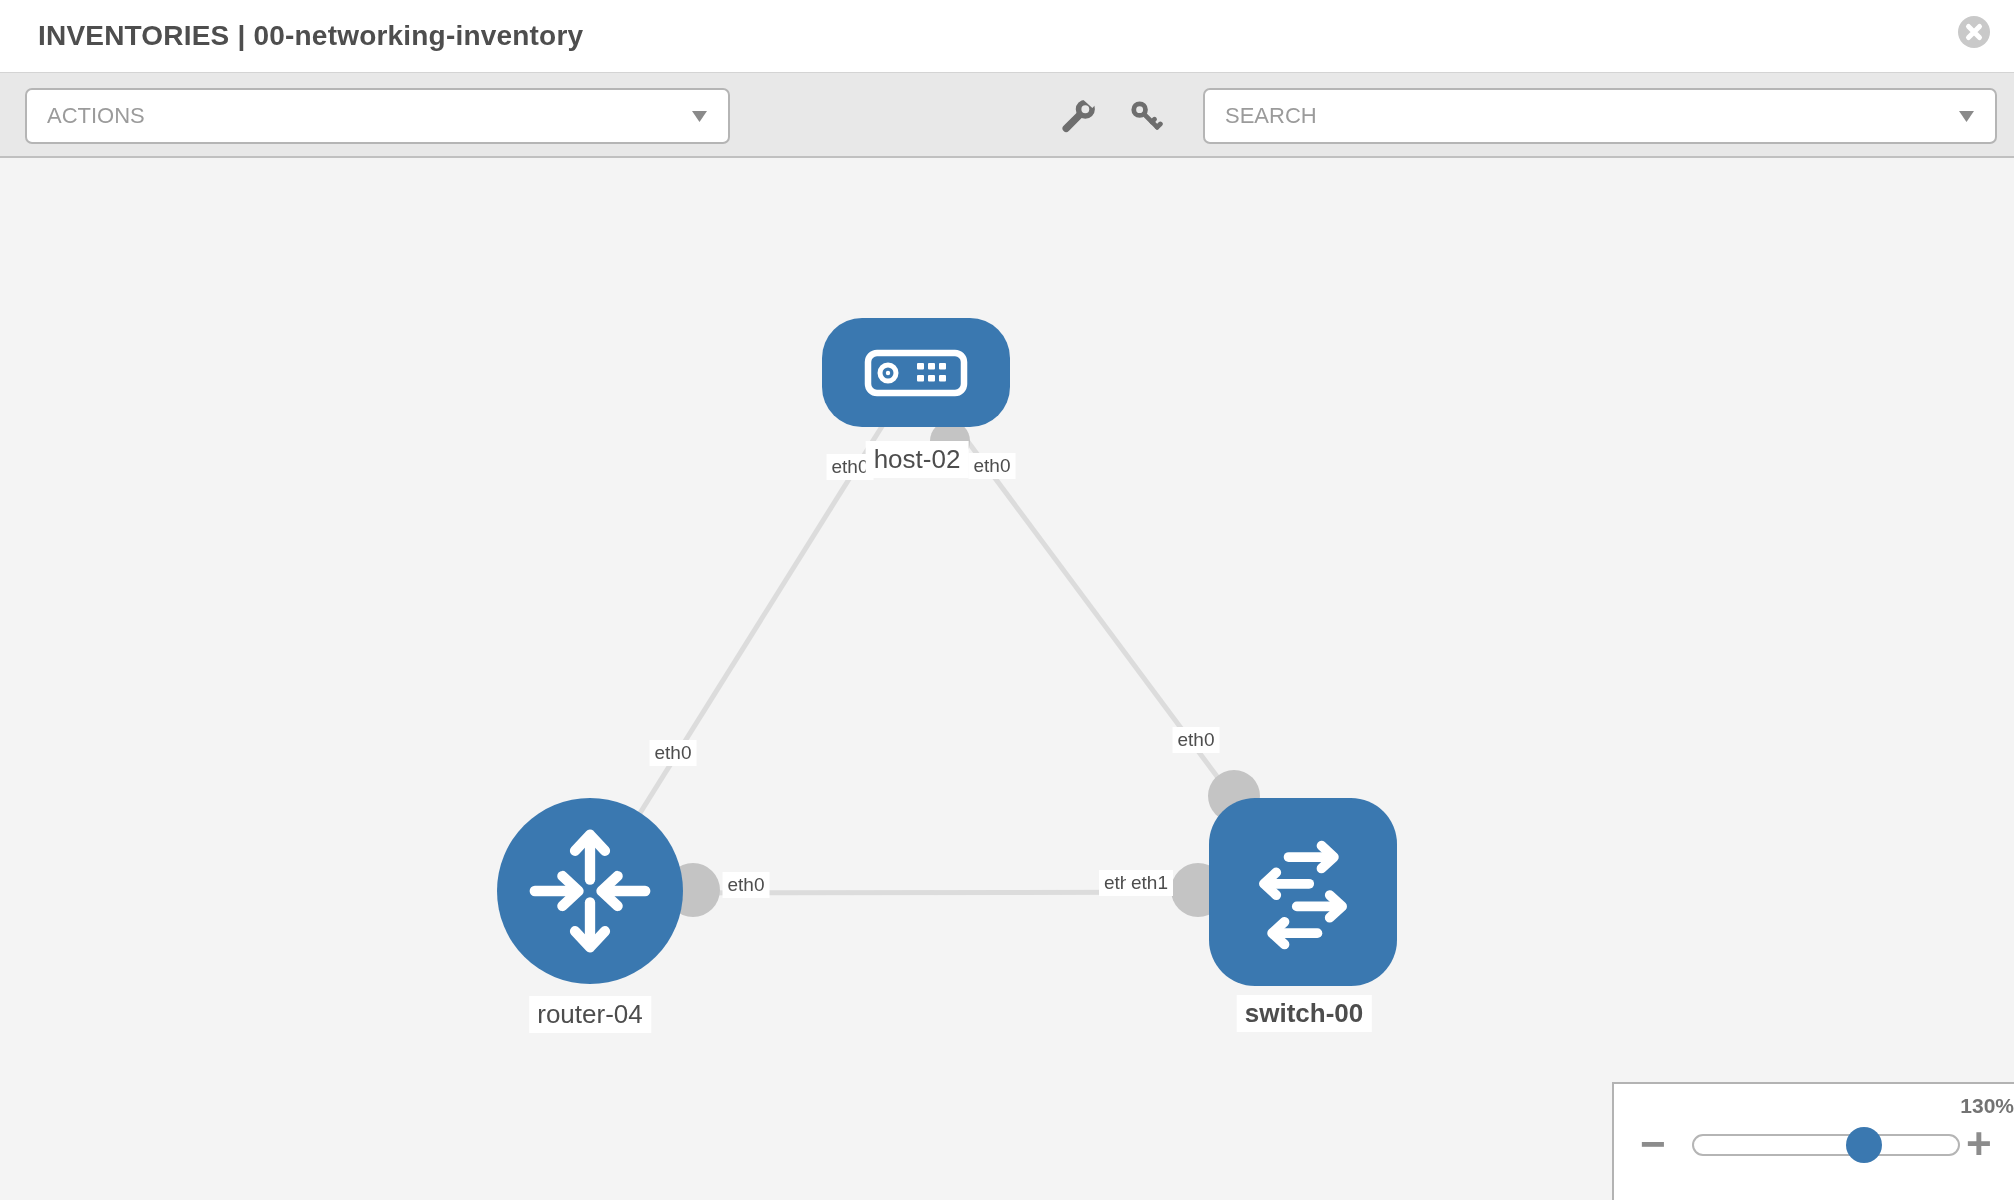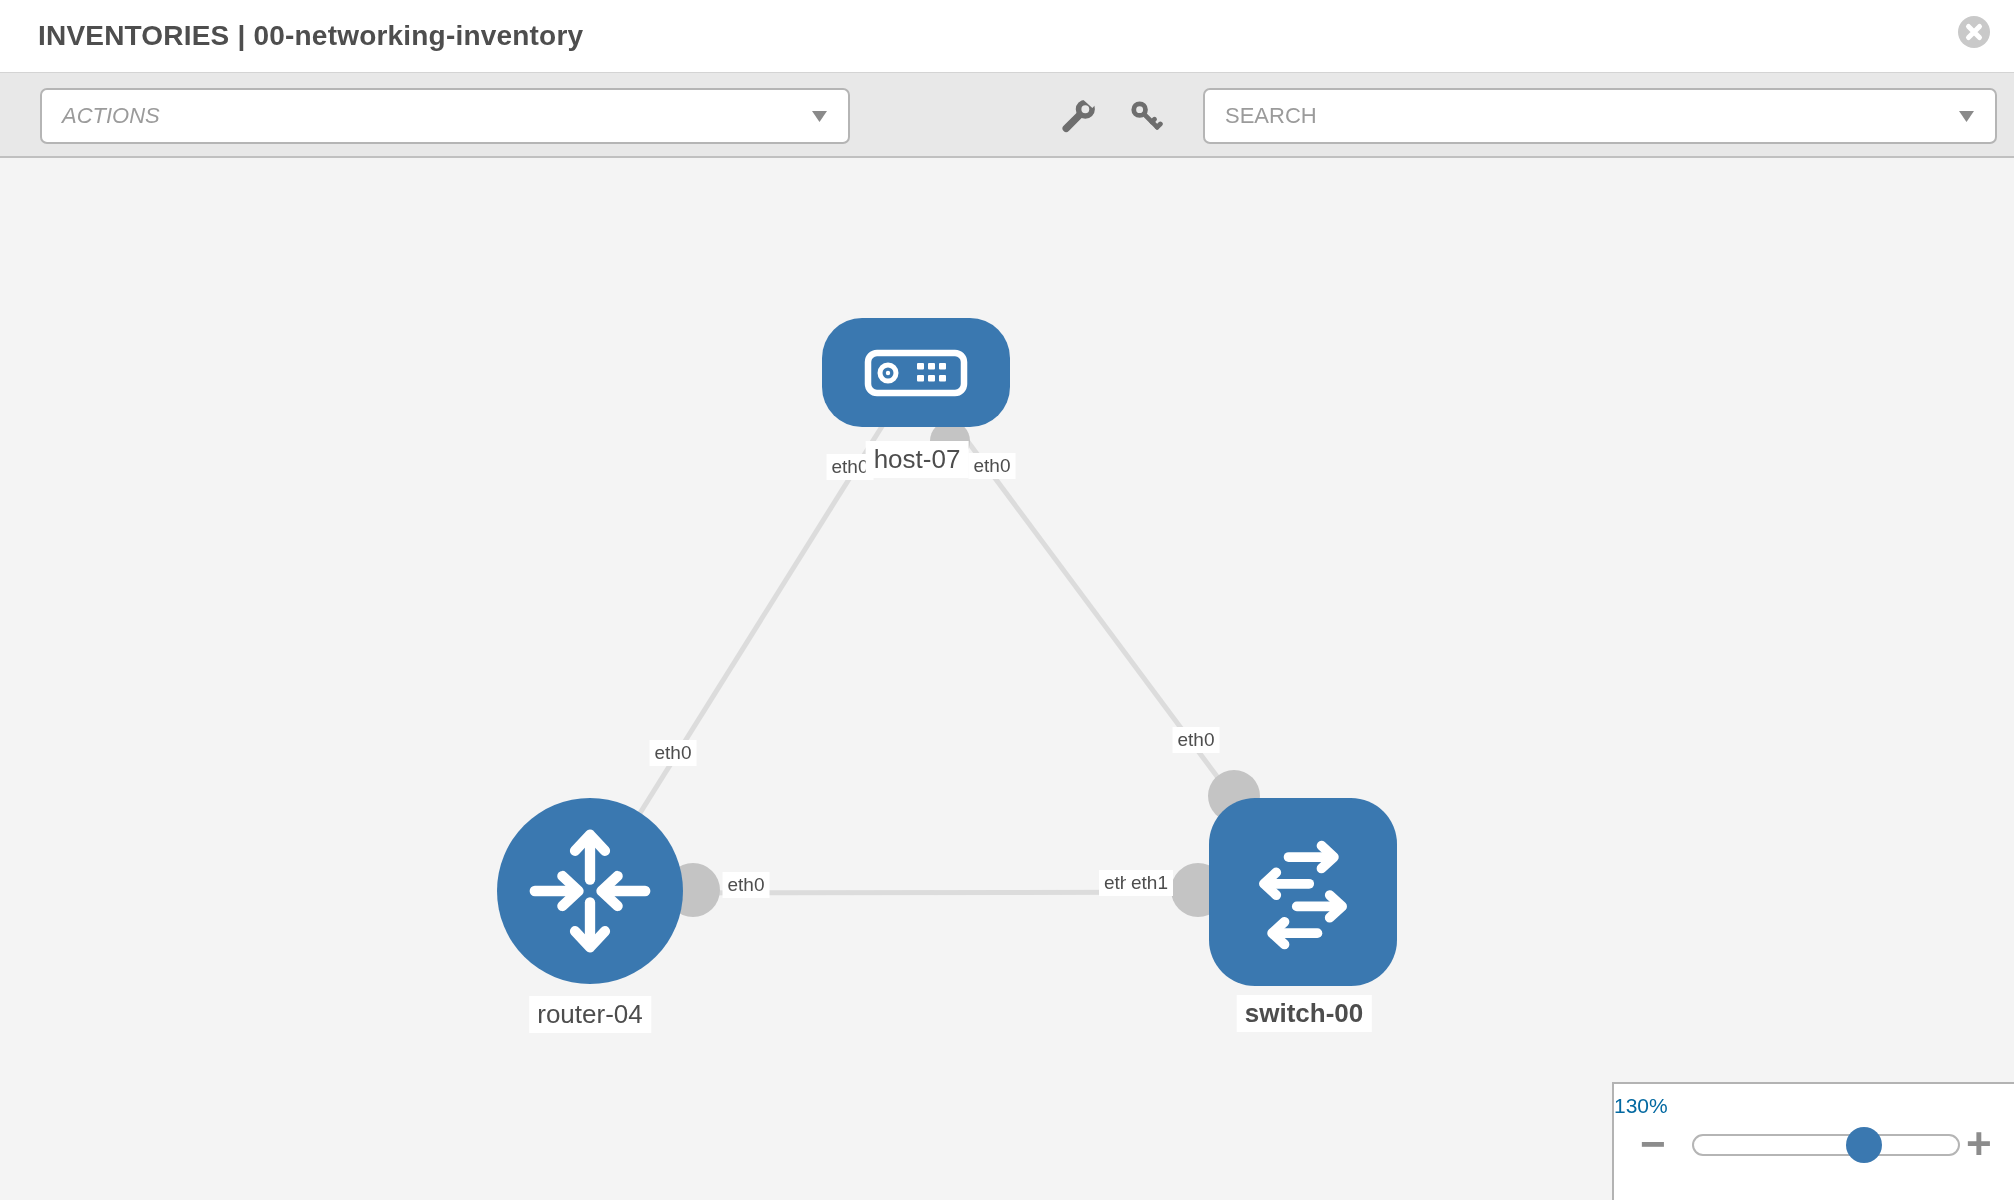--- a/index.html
+++ b/index.html
@@ -12,21 +12,21 @@
     font-size:28px;font-weight:bold;color:#4e4e4e;letter-spacing:0.2px;}
   .close-btn{position:absolute;right:24px;top:16px;width:32px;height:32px;padding:0;border:none;background:transparent;cursor:pointer;}
 
   
   .toolbar{position:absolute;left:0;top:72px;width:2014px;height:86px;background:#e8e8e8;
     border-top:1px solid #d4d4d4;border-bottom:2px solid #c0c0c0;box-sizing:border-box;}
   .select{position:absolute;top:15px;height:56px;background:#fff;border:2px solid #b5b5b5;border-radius:7px;
     box-sizing:border-box;display:flex;align-items:center;justify-content:space-between;
     padding:0 20px;font-size:22px;color:#9b9b9b;cursor:pointer;}
   .select .caret{flex:0 0 auto;margin-left:12px;}
-  .select-actions{left:40px;width:810px;font-style:italic;}
+  .select-actions{left:25px;width:705px;}
   .select-search{left:1203px;width:794px;gap:11px;}
   .iconbtn{position:absolute;top:24px;width:40px;height:40px;border:none;background:transparent;padding:0;cursor:pointer;}
   .iconbtn-wrench{left:1058px;}
   .iconbtn-key{left:1126px;}
 
   
   .canvas{position:absolute;left:0;top:158px;width:2014px;height:1042px;background:#f4f4f4;}
   .links-svg{position:absolute;left:0;top:0;pointer-events:none;}
   .node{position:absolute;background:#3a78b0;display:flex;align-items:center;justify-content:center;cursor:pointer;}
   .node-host{left:822px;top:160px;width:188px;height:109px;border-radius:40px;}
@@ -34,21 +34,21 @@
   .node-switch{left:1209px;top:640px;width:188px;height:188px;border-radius:46px;}
   .node-label{position:absolute;transform:translateX(-50%);background:#ffffff;color:#4d4d4d;
     font-size:26px;padding:3px 8px;white-space:nowrap;}
   .if-label{position:absolute;transform:translateX(-50%);background:#ffffff;color:#4d4d4d;
     font-size:19px;padding:2px 5px;white-space:nowrap;}
   .if-label.ghost{transform:none;}
 
   
   .zoom-panel{position:absolute;left:1612px;top:1082px;width:402px;height:118px;background:#ffffff;
     border-left:2px solid #b3b3b3;border-top:2px solid #b3b3b3;box-sizing:border-box;}
-  .zoom-level{position:absolute;left:0;top:10px;width:100%;text-align:left;font-size:21px;color:#0369a1;}
+  .zoom-level{position:absolute;left:0;top:10px;width:100%;text-align:right;font-size:21px;color:#737373;font-weight:bold;}
   .zoom-btn{position:absolute;border:none;background:transparent;padding:0;cursor:pointer;
     font-size:44px;font-weight:bold;color:#8c8c8c;line-height:40px;}
   .zoom-out{left:26px;top:40px;}
   .zoom-in{left:352px;top:40px;}
   .slider-track{position:absolute;left:78px;top:50px;width:268px;height:22px;background:#fff;
     border:2px solid #b5b5b5;border-radius:12px;box-sizing:border-box;cursor:pointer;}
   .slider-thumb{position:absolute;left:152px;top:-9px;width:36px;height:36px;border-radius:50%;
     background:#3a78b0;cursor:grab;}
 </style>
 </head>
@@ -154,21 +154,21 @@
 
     <span class="if-label" style="left:850px;top:296px;">eth0</span>
     <span class="if-label" style="left:992px;top:295px;">eth0</span>
     <span class="if-label" style="left:673px;top:582px;">eth0</span>
     <span class="if-label" style="left:1196px;top:569px;">eth0</span>
     <span class="if-label" style="left:746px;top:714px;">eth0</span>
 
     <span class="if-label ghost" style="left:1099px;top:712px;">eth1</span>
     <span class="if-label ghost" style="left:1126px;top:712px;">eth1</span>
 
-    <span class="node-label" style="left:917px;top:283px;">host-07</span>
+    <span class="node-label" style="left:917px;top:283px;">host-02</span>
     <span class="node-label" style="left:590px;top:838px;">router-04</span>
     <span class="node-label" style="left:1304px;top:837px;font-weight:bold;">switch-00</span>
   </div>
 
   <div class="zoom-panel">
     <div class="zoom-level">130%</div>
     <button class="zoom-btn zoom-out">−</button>
     <div class="slider-track">
       <div class="slider-thumb"></div>
     </div>

